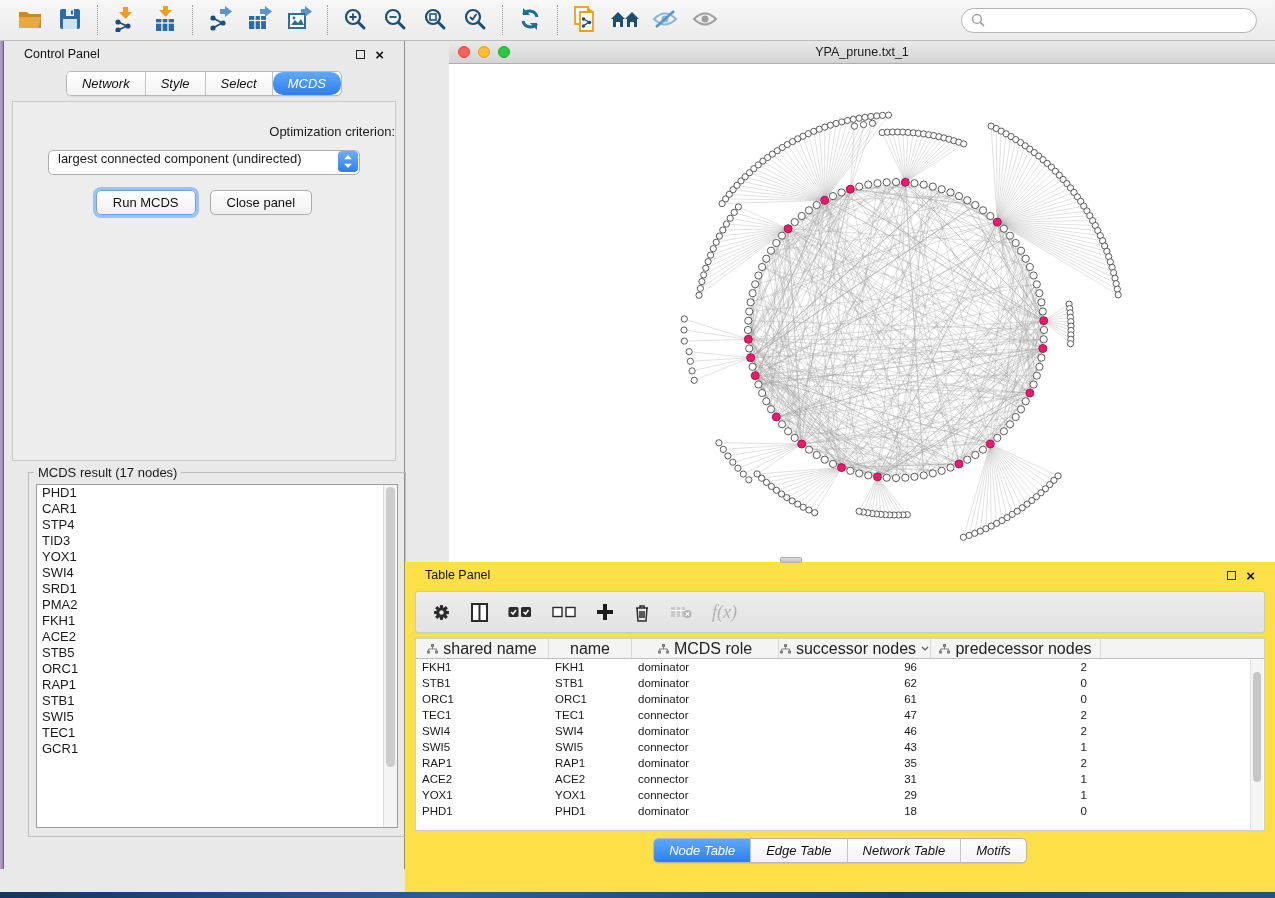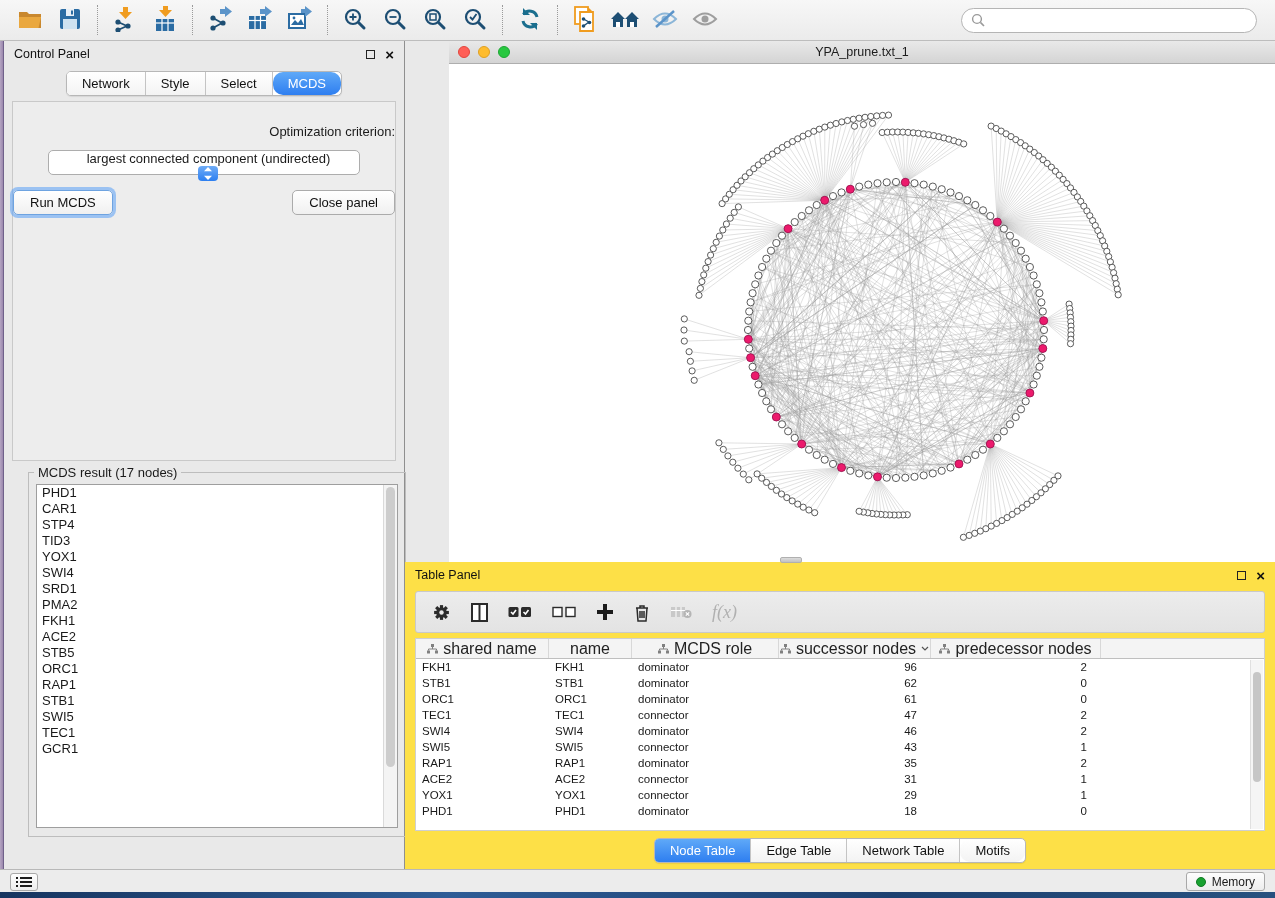--- a/index.html
+++ b/index.html
@@ -19,43 +19,43 @@
 
   
   .left-strip { position:absolute; left:0; top:41px; width:4px; height:828px;
                 background:linear-gradient(90deg,#b5a5c2,#9b88ad); border-right:1px solid #70618a; }
   .v-divider { position:absolute; left:404px; top:41px; width:1px; height:828px; background:#8f8f8f; }
   .v-grip { position:absolute; left:395px; top:444px; width:8px; height:18px; border-radius:2px;
             background:linear-gradient(#dcdcdc,#c2c2c2); border:1px solid #b0b0b0; }
 
   
   .control-panel { position:absolute; left:4px; top:41px; width:400px; height:828px; background:#e9e9e9; }
-  .panel-header { height:26px; display:flex; align-items:center; padding:0 10px; }
+  .panel-header { height:26px; display:flex; align-items:center; padding:0 20px; }
   .panel-title { font-size:12.5px; color:#111; }
   .panel-header .hdr-icons { margin-left:auto; display:flex; align-items:center; gap:10px; }
   .float-icon { width:9px; height:9px; border:1.5px solid #222; display:inline-block; }
   .close-icon { font-size:15px; font-weight:bold; color:#111; line-height:9px; }
 
   .seg-tabs { display:inline-flex; border:1px solid #b7b7b7; border-radius:5px; overflow:hidden;
               background:#fff; box-shadow:0 1px 1px rgba(0,0,0,.08); }
   .seg-tab { padding:4px 15px; font-size:13px; background:linear-gradient(#ffffff,#f3f3f3);
-             border-right:1px solid #c4c4c4; color:#111; }
+             border-right:1px solid #c4c4c4; color:#111;font-style:italic; }
   .seg-tab:last-child { border-right:none;border-radius:10px; }
   .seg-tab.active { background:linear-gradient(#5fa9f8,#2e7ef0); color:#fff; }
   .cp-tabbar { text-align:center; margin-top:4px; }
 
   .tab-page { position:absolute; left:8px; top:60px; width:384px; height:360px;
               background:#ededed; border:1px solid #c9c9c9; }
   .opt-label { text-align:right; margin-top:22px; font-size:13px; }
   .dropdown { width:312px; height:25px; margin:11px auto 0; background:#fff; border:1px solid #adadad;
-              border-radius:5px; display:flex; align-items:center; padding-left:9px; font-size:13px;flex-direction:column; }
+              border-radius:5px; display:flex; padding-left:9px; font-size:13px; }
   .dropdown .dd-text { flex:1; }
   .dd-spinner { width:20px; height:21px; margin-right:1px; border-radius:4px;
                 background:linear-gradient(#6facf7,#2d7ff0); display:flex; align-items:center; justify-content:center; }
-  .btn-row { display:flex; justify-content:space-between; gap:14px; margin-top:15px; }
+  .btn-row { display:flex; justify-content:center; gap:14px; margin-top:15px; }
   .mac-btn { height:25px; padding:0 16px; font-size:13px; font-family:"Liberation Sans",sans-serif;
              background:linear-gradient(#ffffff,#f0f0f0); border:1px solid #ababab; border-radius:5px; color:#111; }
   .mac-btn.focused { box-shadow:0 0 0 3px rgba(100,165,245,.6); border-color:#6ea3e0; }
 
   .mcds-fieldset { position:absolute; left:24px; top:424px; width:378px; height:372px;
                    border:1px solid #bdbdbd; }
   .mcds-fieldset legend { font-size:13px; padding:0 4px; margin-left:5px; }
   .mcds-list { position:absolute; left:7px; top:4px; right:7px; bottom:8px; background:#fff;
                border:1px solid #9e9e9e; overflow:hidden; }
   .mcds-scroll { position:absolute; right:0; top:0; bottom:0; width:14px; background:#f4f4f4; border-left:1px solid #dadada; }
@@ -1497,32 +1497,14 @@
     <div class="tp-tabbar">
       <span class="seg-tabs">
         <span class="seg-tab active">Node Table</span>
         <span class="seg-tab">Edge Table</span>
         <span class="seg-tab">Network Table</span>
         <span class="seg-tab">Motifs</span>
       </span>
     </div>
   </div>
 
-  <div class="status-bar">
-    <div class="status-left-btn">
-      <svg width="16" height="12" viewBox="0 0 16 12">
-          <g stroke="#1b1b1b" stroke-width="2">
-            <line x1="0" y1="2" x2="2" y2="2"></line>
-            <line x1="4" y1="2" x2="16" y2="2"></line>
-            <line x1="0" y1="6" x2="2" y2="6"></line>
-            <line x1="4" y1="6" x2="16" y2="6"></line>
-            <line x1="0" y1="10" x2="2" y2="10"></line>
-            <line x1="4" y1="10" x2="16" y2="10"></line>
-          </g>
-        </svg>
-    </div>
-    <div class="memory-btn">
-      <span class="mem-dot"></span>
-      <span>Memory</span>
-    </div>
-  </div>
   <div class="desktop-strip"></div>
 </div>
 
 </body></html>

